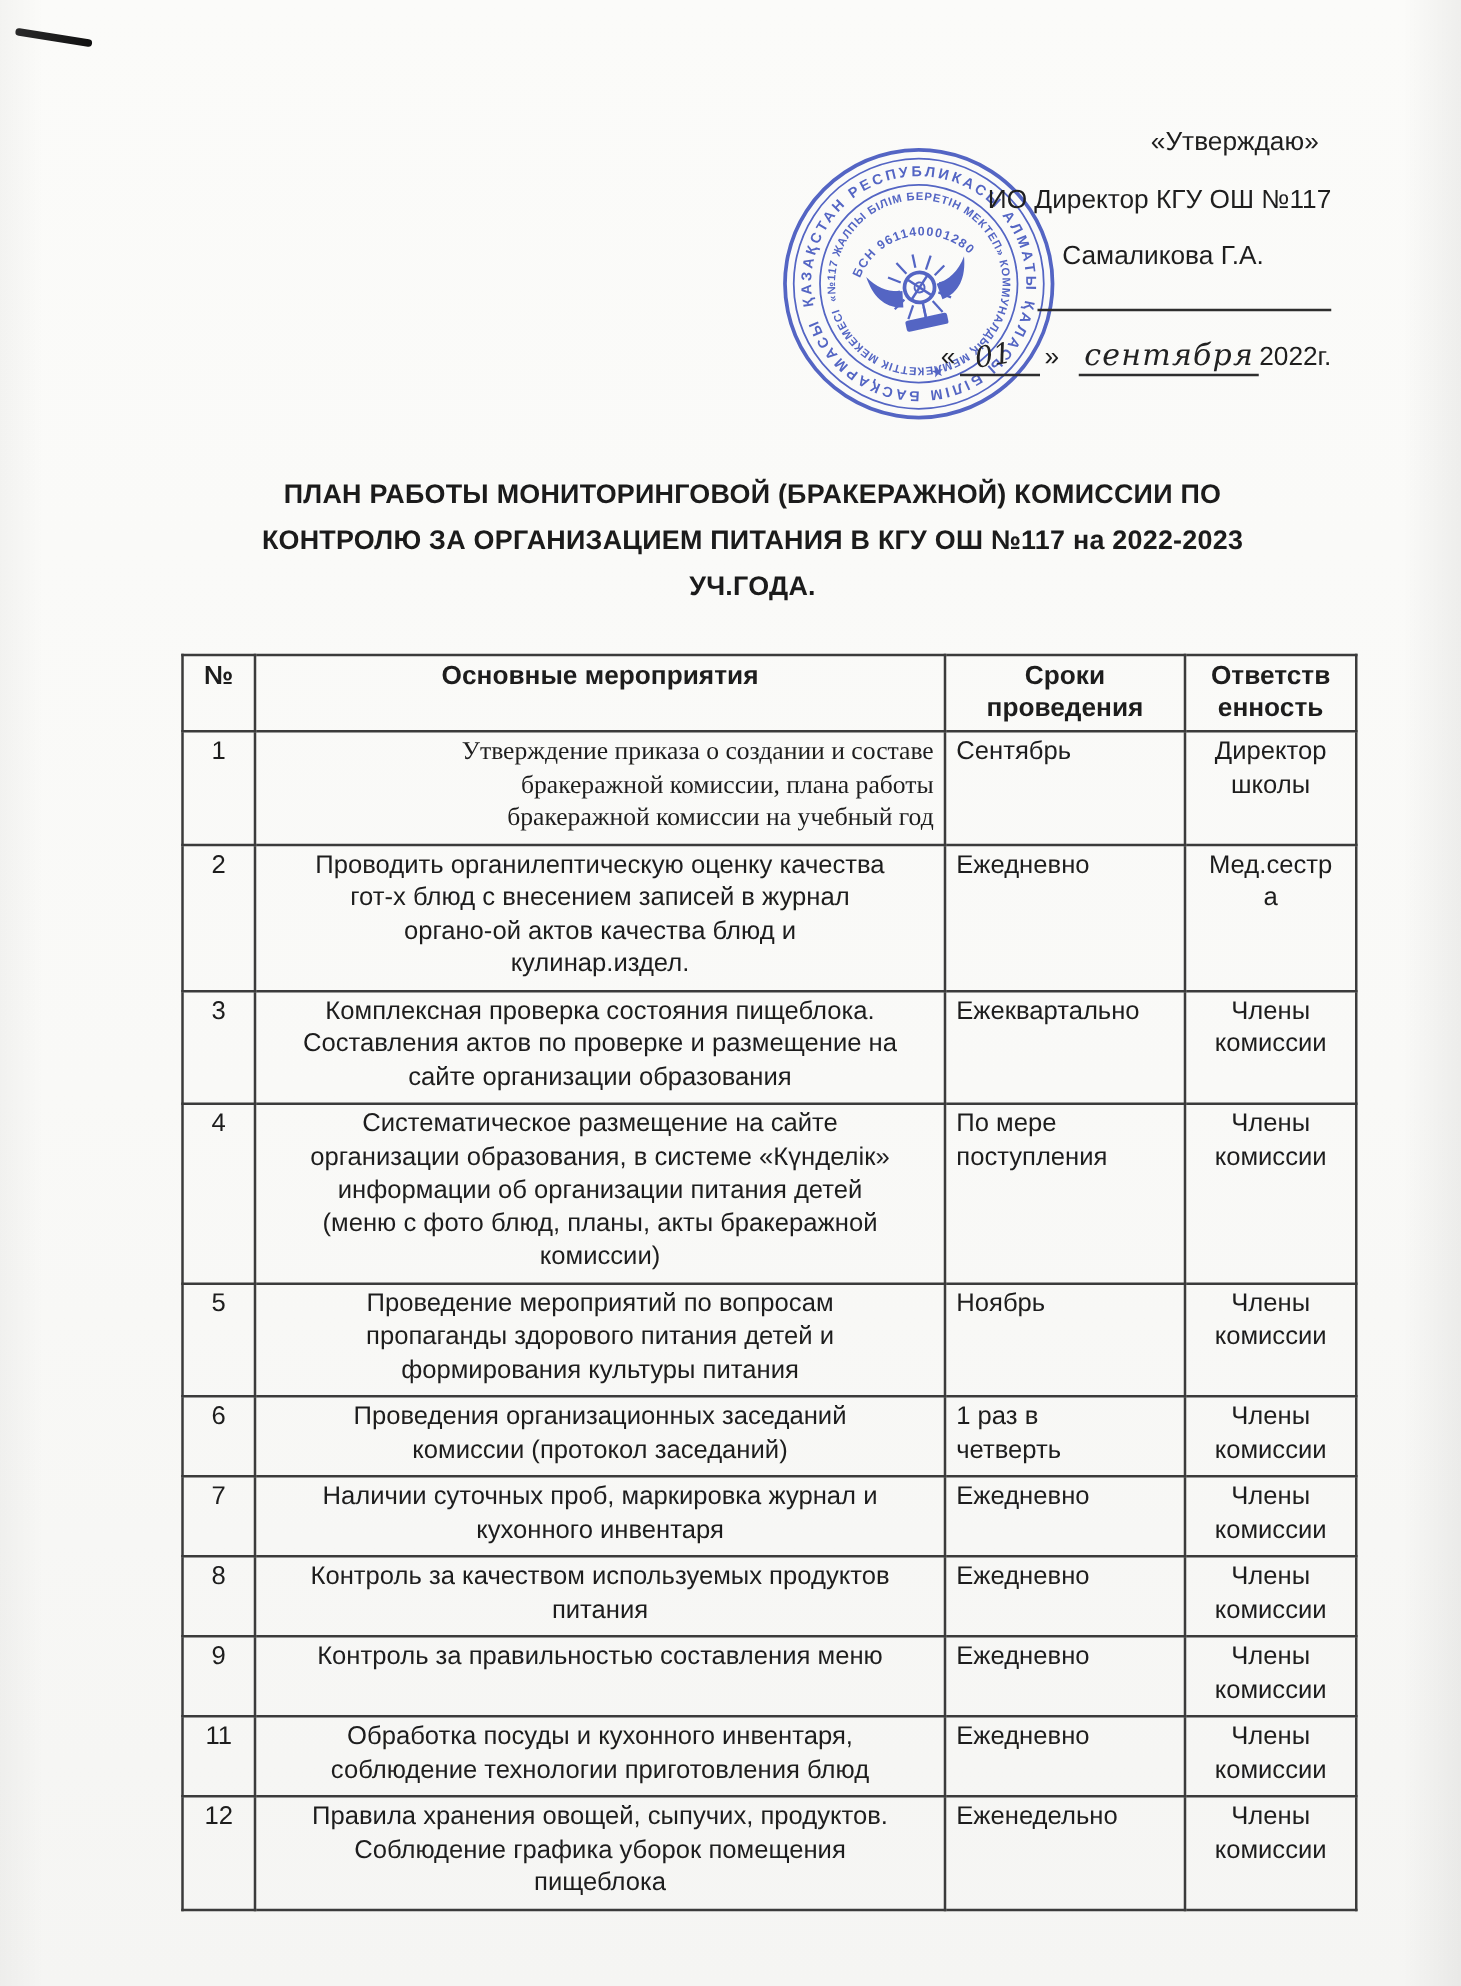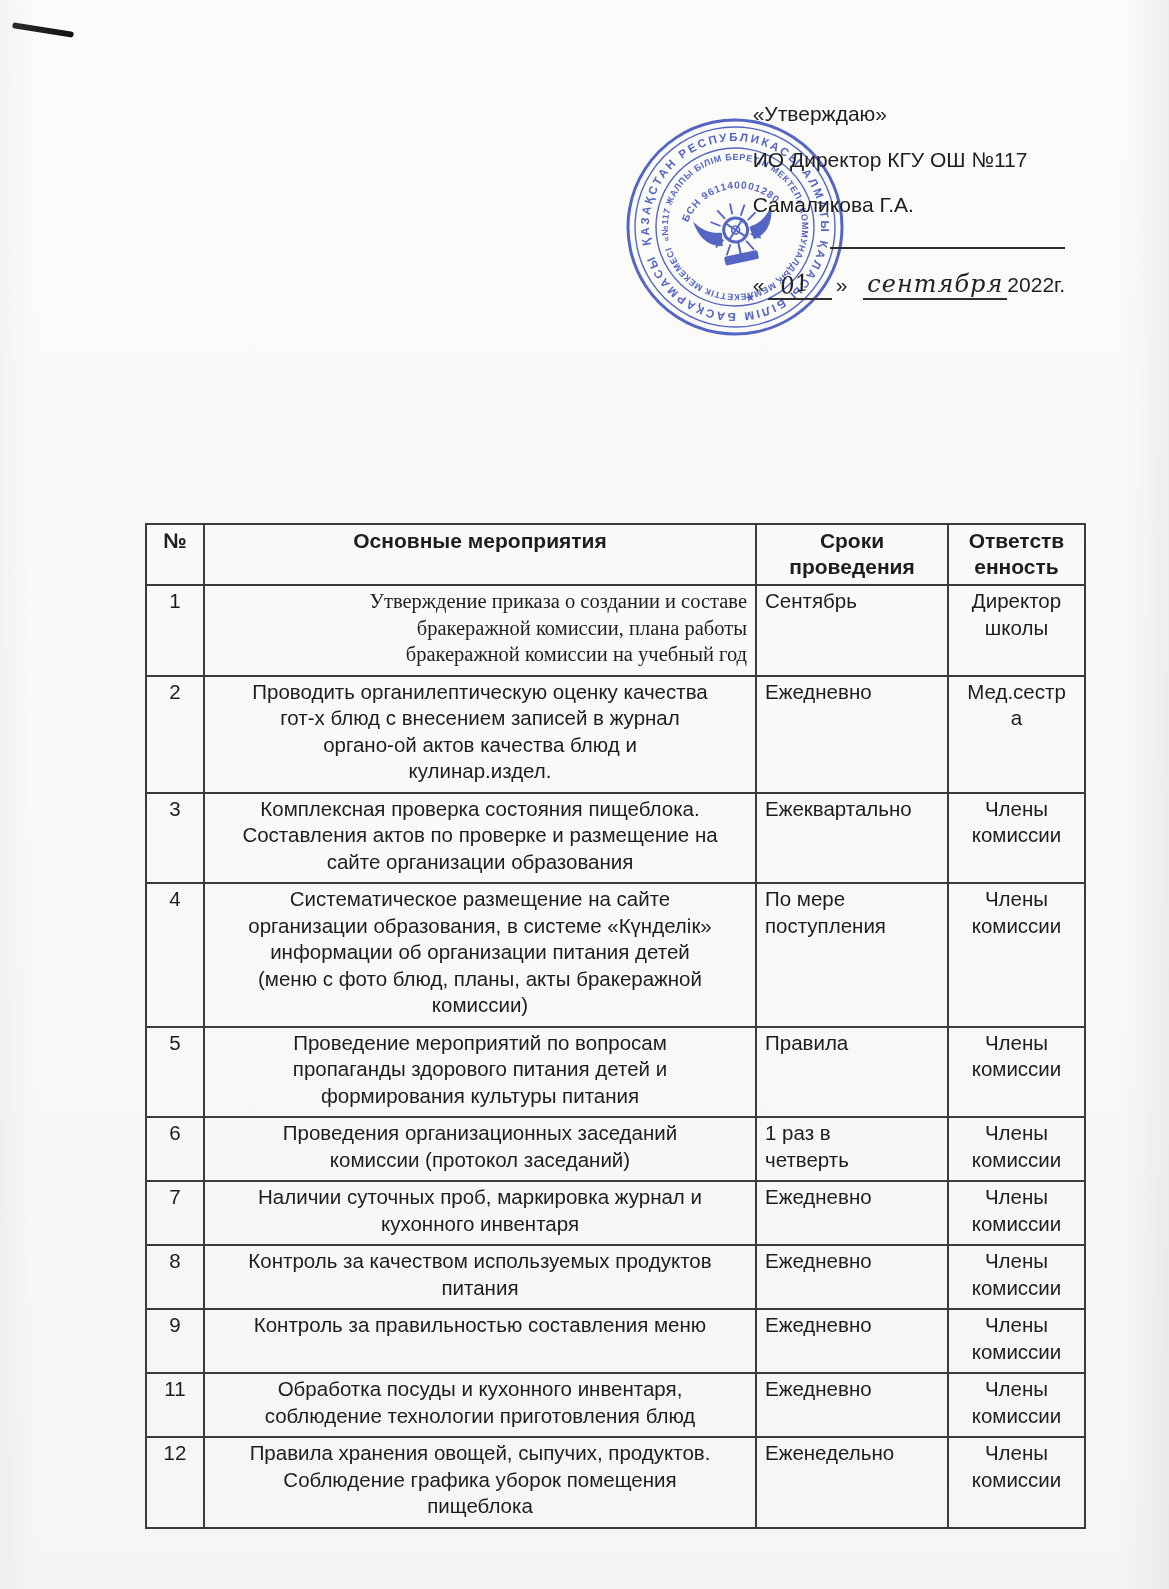--- a/index.html
+++ b/index.html
@@ -16,21 +16,21 @@
   }
   
   .pen-mark{
     position:absolute;left:12px;top:27px;width:62px;height:6px;
     background:linear-gradient(90deg,#2a2a2a,#111);
     border-radius:3px;transform:rotate(9deg);
   }
   
   .approval{
     position:absolute;top:101px;right:104px;
-    font-size:21px;line-height:26px;z-index:2;
+    text-align:right;font-size:21px;line-height:26px;z-index:2;
   }
   .approval .approve-line{margin-bottom:20px;padding-right:10px;}
   .approval .director-line{margin-bottom:19px;}
   .approval .name-line{margin-bottom:29px;padding-right:54px;}
   .sign-line{width:235px;height:0;border-bottom:2px solid #2e2e2e;margin:0 0 22px auto;}
   .date-line{font-size:21px;white-space:nowrap;}
   .hand{font-family:"DejaVu Serif", serif;font-style:italic;color:#222;}
   .blank-day{display:inline-block;border-bottom:2px solid #2e2e2e;padding:0 22px 0 12px;margin:0 4px;}
   .blank-day .hand{display:inline-block;transform:rotate(-9deg);font-size:23px;}
   .blank-month{display:inline-block;border-bottom:2px solid #2e2e2e;padding:0 4px;margin-left:16px;}
@@ -128,20 +128,23 @@
   </svg>
 
   <div class="approval">
     <div class="approve-line">«Утверждаю»</div>
     <div class="director-line">ИО Директор КГУ ОШ №117</div>
     <div class="name-line">Самаликова Г.А.</div>
     <div class="sign-line"></div>
     <div class="date-line"><span>«</span><span class="blank-day"><span class="hand">01</span></span><span>»</span><span class="blank-month"><span class="hand">сентября</span></span><span>2022г.</span></div>
   </div>
 
+  <div class="doc-title">ПЛАН РАБОТЫ МОНИТОРИНГОВОЙ (БРАКЕРАЖНОЙ) КОМИССИИ ПО
+КОНТРОЛЮ ЗА ОРГАНИЗАЦИЕМ ПИТАНИЯ В КГУ ОШ №117 на 2022-2023
+УЧ.ГОДА.</div>
 
   <table class="plan">
     <colgroup>
       <col style="width:58px">
       <col style="width:552px">
       <col style="width:192px">
       <col style="width:137px">
     </colgroup>
     <thead>
       <tr>
@@ -192,21 +195,21 @@
           <td class="c-period">По мере
 поступления</td>
           <td class="c-responsible">Члены
 комиссии</td>
         </tr>
         <tr>
           <td class="c-num">5</td>
           <td class="c-activity">Проведение мероприятий по вопросам
 пропаганды здорового питания детей и
 формирования культуры питания</td>
-          <td class="c-period">Правила</td>
+          <td class="c-period">Ноябрь</td>
           <td class="c-responsible">Члены
 комиссии</td>
         </tr>
         <tr>
           <td class="c-num">6</td>
           <td class="c-activity">Проведения организационных заседаний
 комиссии (протокол заседаний)</td>
           <td class="c-period">1 раз в
 четверть</td>
           <td class="c-responsible">Члены

